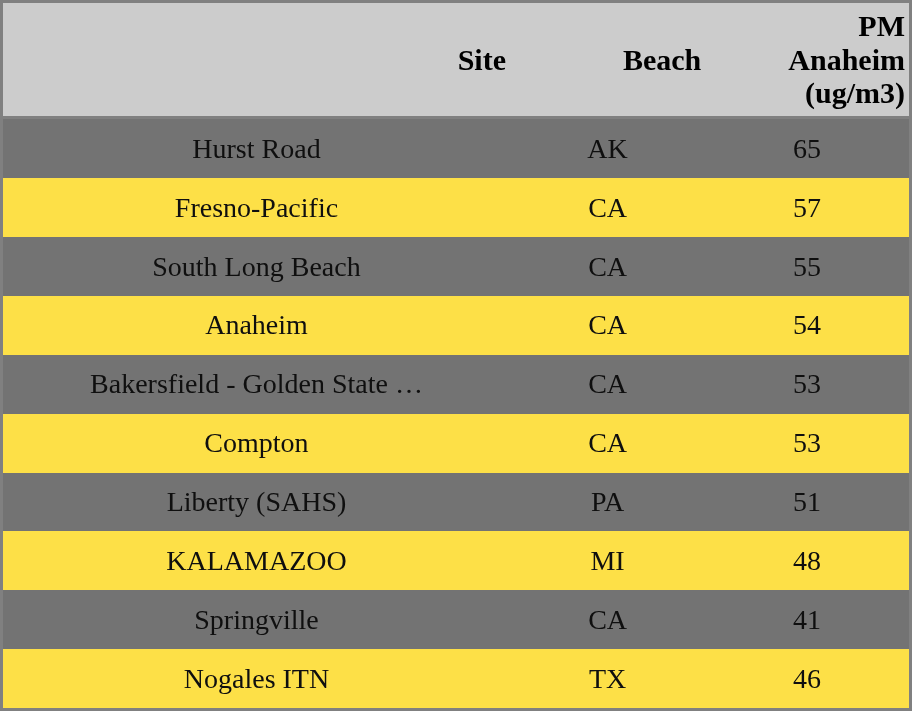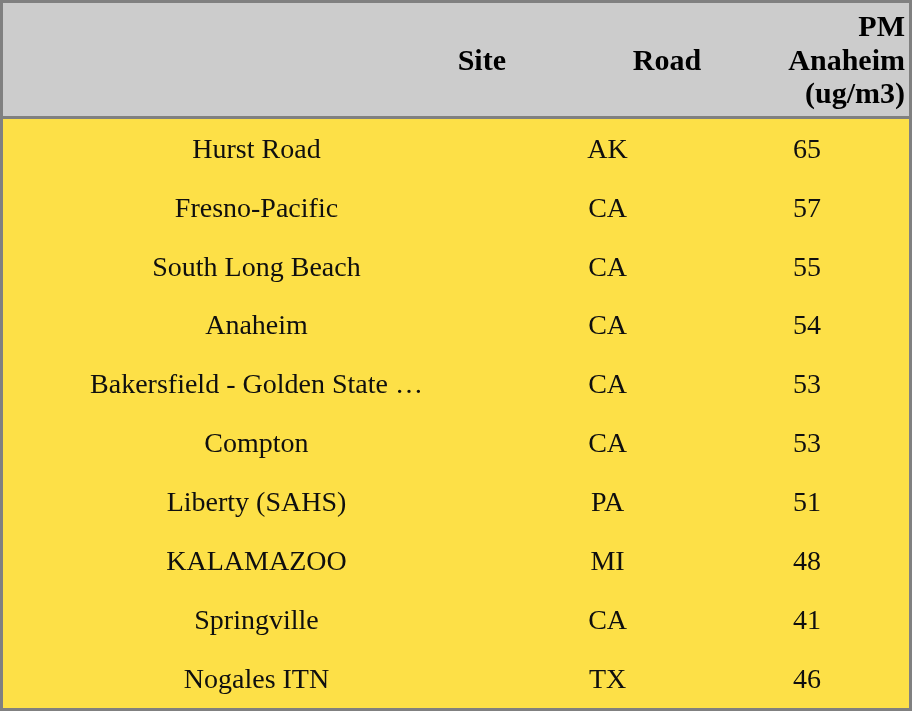--- a/index.html
+++ b/index.html
@@ -44,32 +44,32 @@
     font-size: 28px;
     color: #0f0f0f;
     text-align: center;
     vertical-align: middle;
     padding: 4px 6px;
     border: none;
     white-space: nowrap;
     overflow: hidden;
     text-overflow: ellipsis;
   }
-  tbody tr.row-odd  { background: #fde047; }
+  tbody tr.row-odd  { background: #737373; }
   tbody tr.row-even { background: #fde047; margin-top: 35px; }
 </style>
 </head>
 <body>
 
 <div class="table-frame">
   <table class="data-table">
     <thead>
       <tr>
         <th class="col-site">Site</th>
-        <th class="col-state">Road</th>
+        <th class="col-state">Beach</th>
         <th class="col-value">
           <div>PM</div>
           <div>Anaheim</div>
           <div>(ug/m3)</div>
         </th>
       </tr>
     </thead>
     <tbody>
       <tr class="row-odd">
         <td>Hurst Road</td>

